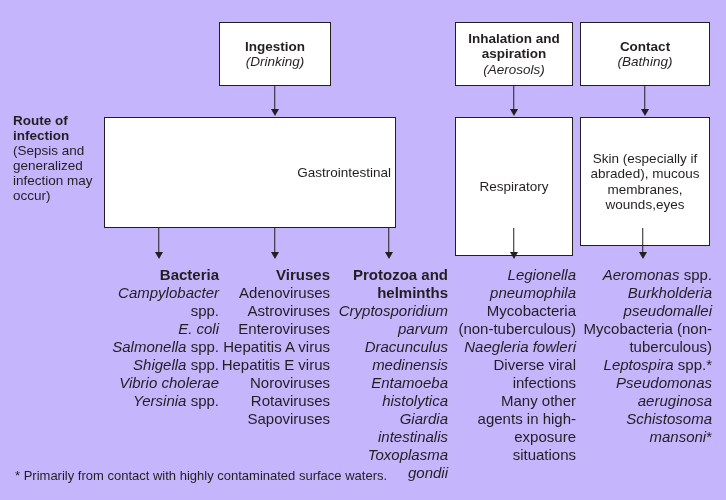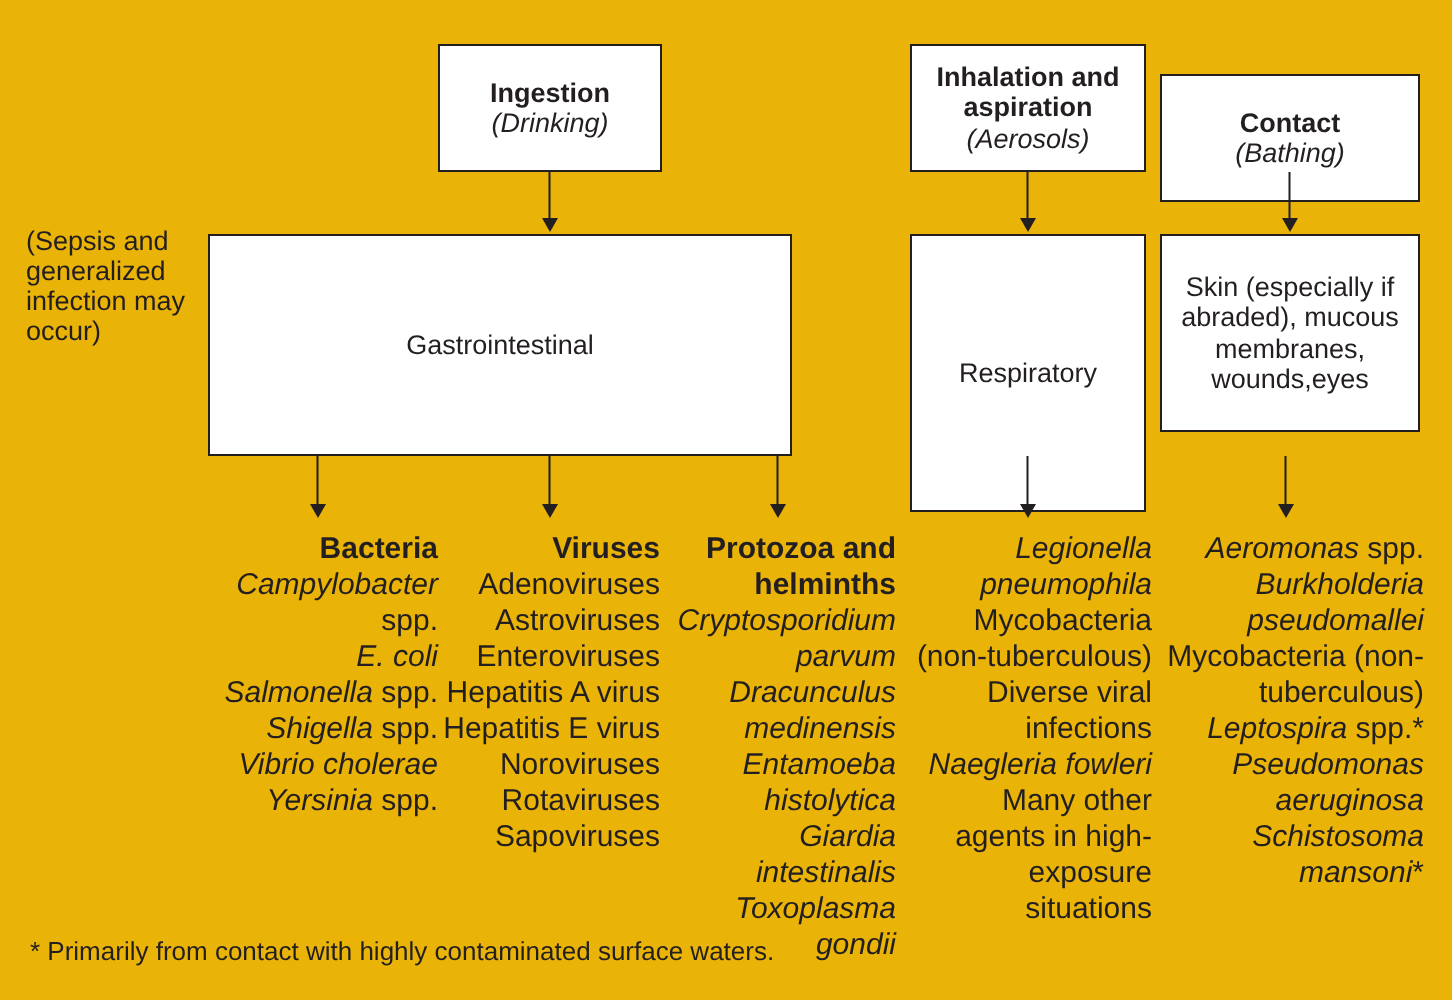--- a/index.html
+++ b/index.html
@@ -5,21 +5,21 @@
   * { margin:0; padding:0; box-sizing:border-box; }
   html,body { background:#ffffff; }
   body {
     font-family: "Liberation Sans", "DejaVu Sans", sans-serif;
     color:#231f20;
   }
   .canvas {
     position:relative;
     width:726px;
     height:500px;
-    background:#eab308;
+    background:#c4b5fd;
     overflow:hidden;
   }
   .box {
     position:absolute;
     border:1.5px solid #231f20;
     background:#ffffff;
     display:flex;
     flex-direction:column;
     align-items:center;
     justify-content:center;
@@ -27,26 +27,26 @@
     font-size:13.5px;
     line-height:15.5px;
     padding:2px 4px;
   }
   .box .title { font-weight:bold; }
   .box .subtitle { font-style:italic; }
 
   
   .box.ingestion   { left:219px; top:22px; width:112px; height:64px; }
   .box.inhalation  { left:455px; top:22px; width:118px; height:64px; }
-  .box.contact     { left:580px; top:22px; width:130px; height:64px;margin-top:15px; }
-
-  
-  .box.gastro      { left:104px; top:117px; width:292px; height:111px; }
+  .box.contact     { left:580px; top:22px; width:130px; height:64px; }
+
+  
+  .box.gastro      { left:104px; top:117px; width:292px; height:111px;align-items:flex-end; }
   .box.respiratory { left:455px; top:117px; width:118px; height:139px; }
-  .box.skin        { left:580px; top:117px; width:130px; height:99px; }
+  .box.skin        { left:580px; top:117px; width:130px; height:129px; }
 
   
   .side-label {
     position:absolute;
     left:13px; top:113px; width:92px;
     font-size:13.5px;
     line-height:15px;
   }
   .side-label .bold { font-weight:bold; }
 
@@ -112,20 +112,21 @@
   <div class="box inhalation">
     <div class="title">Inhalation and aspiration</div>
     <div class="subtitle">(Aerosols)</div>
   </div>
   <div class="box contact">
     <div class="title">Contact</div>
     <div class="subtitle">(Bathing)</div>
   </div>
 
   <div class="side-label">
+    <div class="bold">Route of infection</div>
     <div>(Sepsis and generalized infection may occur)</div>
   </div>
 
   <div class="box gastro">
     <div>Gastrointestinal</div>
   </div>
   <div class="box respiratory">
     <div>Respiratory</div>
   </div>
   <div class="box skin">
@@ -197,22 +198,22 @@
         <div class="org-item"><span class="it">Dracunculus medinensis</span></div>
         <div class="org-item"><span class="it">Entamoeba histolytica</span></div>
         <div class="org-item"><span class="it">Giardia intestinalis</span></div>
         <div class="org-item"><span class="it">Toxoplasma gondii</span></div>
       </div>
   </div>
   <div class="org-col col-3">
     <div>
         <div class="org-item"><span class="it">Legionella pneumophila</span></div>
         <div class="org-item"><span>Mycobacteria (non-tuberculous)</span></div>
+        <div class="org-item"><span class="it">Naegleria fowleri</span></div>
         <div class="org-item"><span>Diverse viral infections</span></div>
-        <div class="org-item"><span class="it">Naegleria fowleri</span></div>
         <div class="org-item"><span>Many other agents in high-exposure situations</span></div>
       </div>
   </div>
   <div class="org-col col-4">
     <div>
         <div class="org-item"><span class="it">Aeromonas</span><span> spp.</span></div>
         <div class="org-item"><span class="it">Burkholderia pseudomallei</span></div>
         <div class="org-item"><span>Mycobacteria (non-tuberculous)</span></div>
         <div class="org-item"><span class="it">Leptospira</span><span> spp.*</span></div>
         <div class="org-item"><span class="it">Pseudomonas aeruginosa</span></div>

